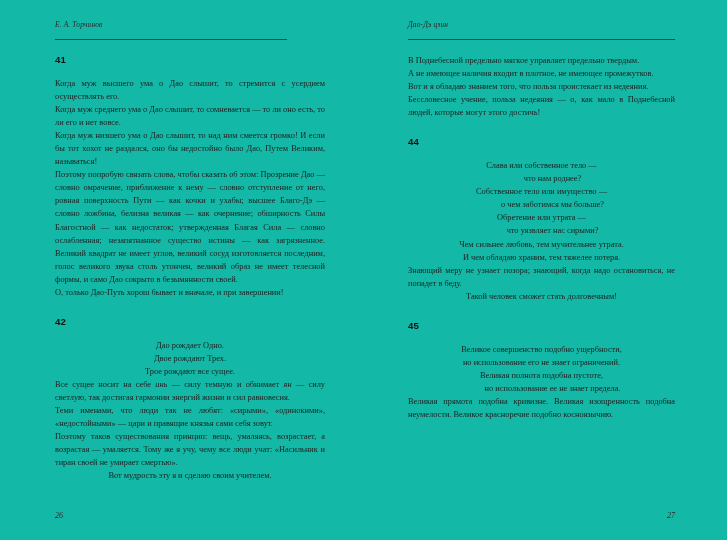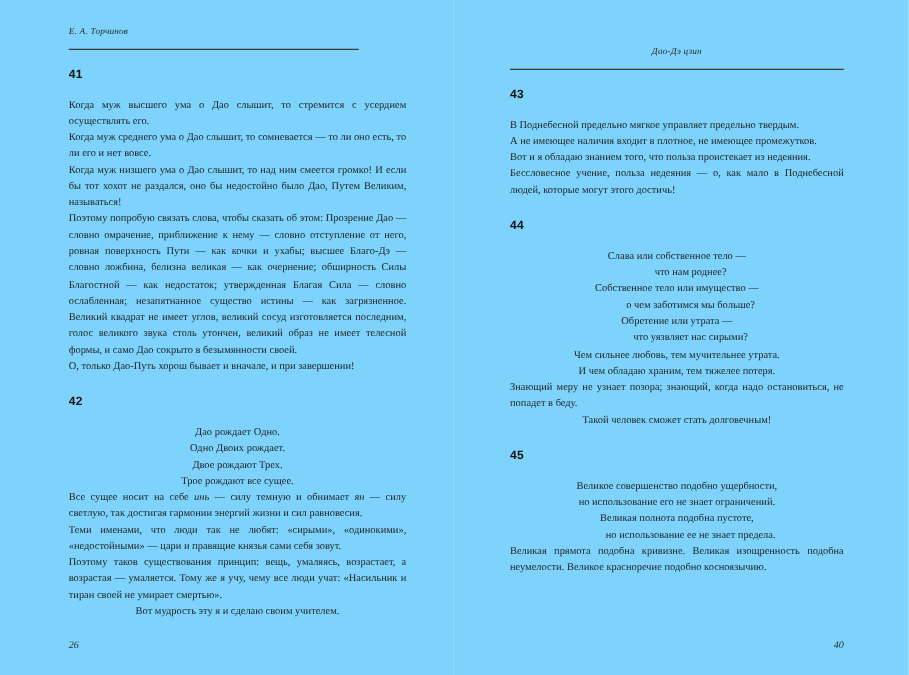--- a/index.html
+++ b/index.html
@@ -21,37 +21,37 @@
     width: 727px;
     height: 540px;
     background: #fdfdfd;
     display: flex;
   }
 
   .page {
     position: relative;
     height: 540px;
     box-sizing: border-box;
-    background: #7dd3fc;
+    background: #14b8a6;
   }
   .page-left  { width: 363px; padding: 20px 38px 0 55px; }
   .page-right { width: 364px; padding: 20px 52px 0 45px; }
 
   
   .runhead {
     position: relative;
     height: 19px;
     font-style: italic;
     font-size: 7.4px;
     letter-spacing: 0.15px;
     color: #2a2a2a;
     white-space: nowrap;
   }
   .runhead.left-head  { text-align: left; }
-  .runhead.right-head { text-align: center; margin-top: 16px; }
+  .runhead.right-head { text-align: left; }
 
   .rule {
     height: 1px;
     background: #3a3a3a;
     margin-bottom: 14px;
   }
   .page-left .rule  { width: 232px; }
   .page-right .rule { width: 267px; margin-left: auto; }
 
   
@@ -111,39 +111,37 @@
       <p class="verse">Когда муж низшего ума о Дао слышит, то над ним смеется громко! И если бы тот хохот не раздался, оно бы недостойно было Дао, Путем Великим, называться!</p>
       <p class="verse">Поэтому попробую связать слова, чтобы сказать об этом: Прозрение Дао — словно омрачение, приближение к нему — словно отступление от него, ровная поверхность Пути — как кочки и ухабы; высшее Благо-Дэ — словно ложбина, белизна великая — как очернение; обширность Силы Благостной — как недостаток; утвержденная Благая Сила — словно ослабленная; незапятнанное существо истины — как загрязненное. Великий квадрат не имеет углов, великий сосуд изготовляется последним, голос великого звука столь утончен, великий образ не имеет телесной формы, и само Дао сокрыто в безымянности своей.</p>
       <p class="verse">О, только Дао-Путь хорош бывает и вначале, и при завершении!</p>
     </div>
 
     <div class="spacer-md"></div>
 
     <div class="chapter">
       <div class="chapter-num">42</div>
       <p class="verse noj">Дао рождает Одно.</p>
-      <p class="verse noj">Одно Двоих рождает.</p>
       <p class="verse noj">Двое рождают Трех.</p>
       <p class="verse noj">Трое рождают все сущее.</p>
       <p class="verse">Все сущее носит на себе <em>инь</em> — силу темную и обнимает <em>ян</em> — силу светлую, так достигая гармонии энергий жизни и сил равновесия.</p>
       <p class="verse">Теми именами, что люди так не любят: «сирыми», «одинокими», «недостойными» — цари и правящие князья сами себя зовут.</p>
       <p class="verse">Поэтому таков существования принцип: вещь, умаляясь, возрастает, а возрастая — умаляется. Тому же я учу, чему все люди учат: «Насильник и тиран своей не умирает смертью».</p>
       <p class="verse noj">Вот мудрость эту я и сделаю своим учителем.</p>
     </div>
 
     <div class="folio folio-left">26</div>
   </div>
 
   <div class="page page-right">
 
     <div class="runhead right-head">Дао-Дэ цзин</div>
     <div class="rule"></div>
 
     <div class="chapter">
-      <div class="chapter-num">43</div>
       <p class="verse">В Поднебесной предельно мягкое управляет предельно твердым.</p>
       <p class="verse">А не имеющее наличия входит в плотное, не имеющее промежутков.</p>
       <p class="verse">Вот и я обладаю знанием того, что польза проистекает из недеяния.</p>
       <p class="verse">Бессловесное учение, польза недеяния — о, как мало в Поднебесной людей, которые могут этого достичь!</p>
     </div>
 
     <div class="spacer-md"></div>
 
     <div class="chapter">
       <div class="chapter-num">44</div>
@@ -163,16 +161,16 @@
 
     <div class="chapter">
       <div class="chapter-num">45</div>
       <p class="verse noj">Великое совершенство подобно ущербности,</p>
       <p class="verse noj">но использование его не знает ограничений.</p>
       <p class="verse noj">Великая полнота подобна пустоте,</p>
       <p class="verse indent">но использование ее не знает предела.</p>
       <p class="verse">Великая прямота подобна кривизне. Великая изощренность подобна неумелости. Великое красноречие подобно косноязычию.</p>
     </div>
 
-    <div class="folio folio-right">40</div>
+    <div class="folio folio-right">27</div>
   </div>
 
 </div>
 
 </body></html>

